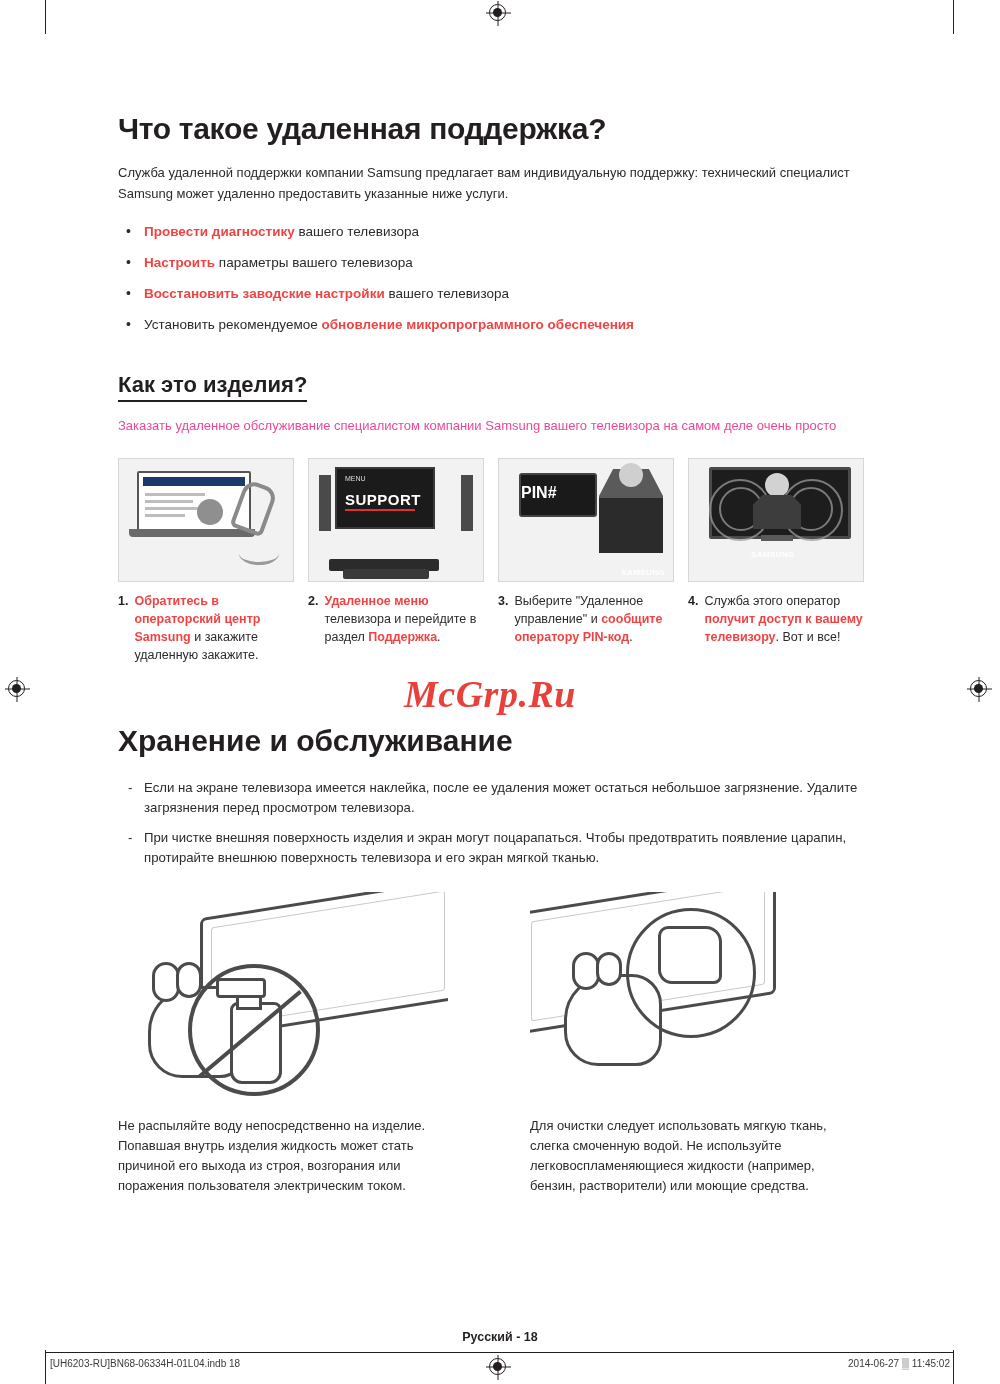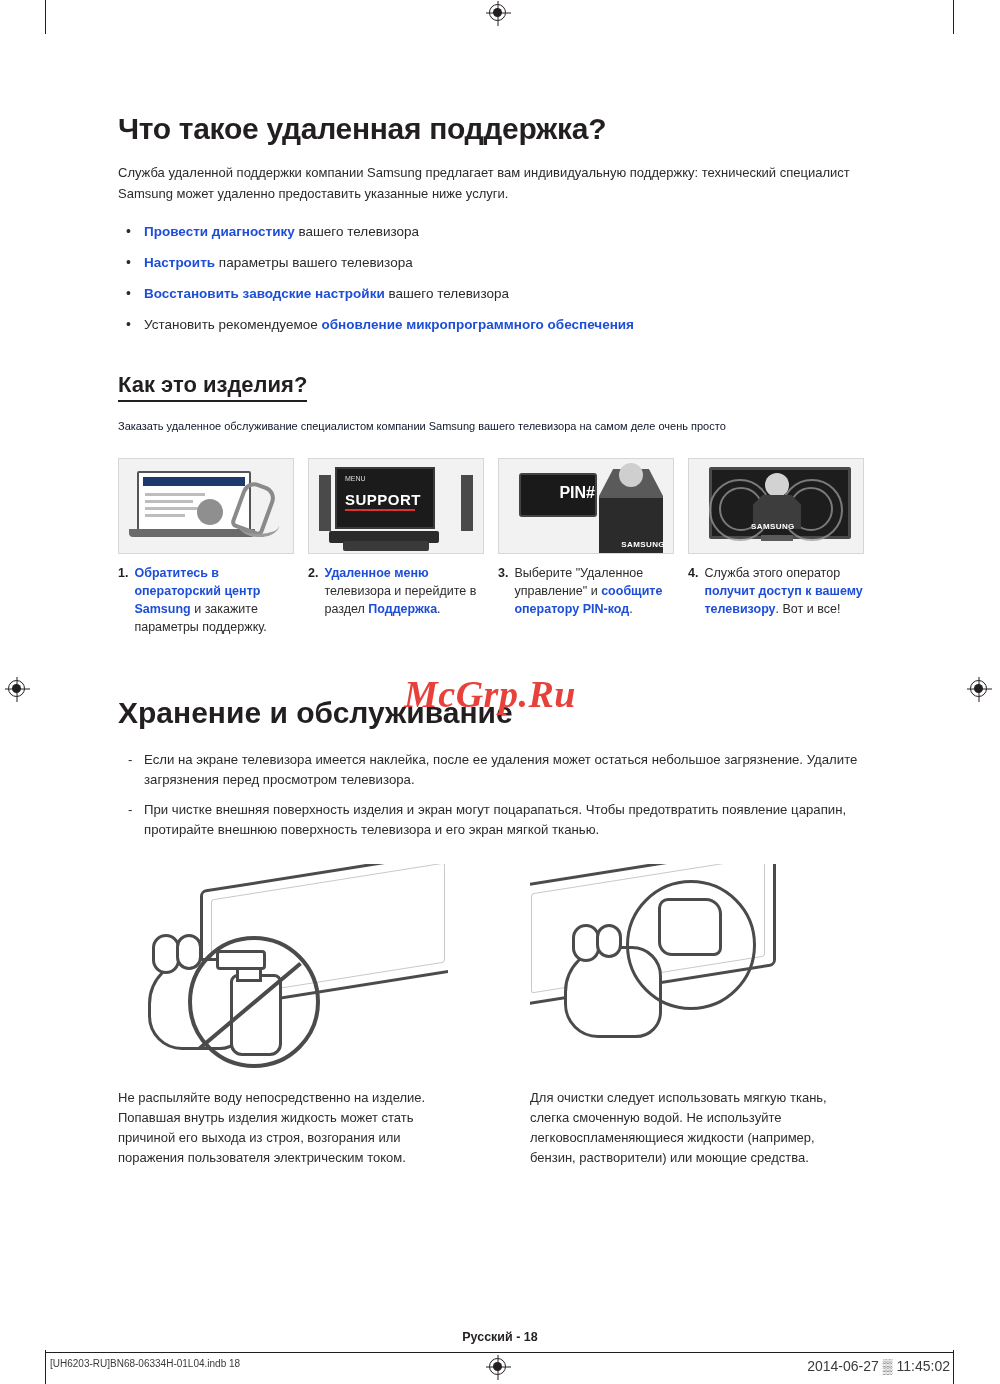--- a/index.html
+++ b/index.html
@@ -101,50 +101,50 @@
     color: #2d2a2b;
   }
   ul.bullets li::before {
     content: "•";
     position: absolute;
     left: 8px;
     top: -1px;
     font-size: 14px;
     color: #2d2a2b;
   }
-  .b { font-weight: bold; color: #1d4ed8; }
+  .b { font-weight: bold; color: #ef4444; }
 
   h2.subtitle {
     font-size: 22px;
     font-weight: bold;
     margin: 26px 0 0 0;
     display: inline-block;
     border-bottom: 2px solid #231f20;
     padding-bottom: 2px;
     color: #231f20;
   }
 
   p.subintro {
-    font-size: 11px;
+    font-size: 13px;
     line-height: 20px;
     margin: 14px 0 0 0;
-    color: #0f172a;
+    color: #ec4899;
   }
 
   
   .steps {
     display: flex;
     gap: 14px;
     margin-top: 22px;
   }
   .step { width: 176px; }
 
   .thumb {
     width: 176px;
-    height: 96px;
+    height: 124px;
     border: 1px solid #d7d7d7;
     background: #f2f2f2;
     position: relative;
     overflow: hidden;
     box-sizing: border-box;
   }
 
   .step-text {
     font-size: 12.5px;
     line-height: 18px;
@@ -202,21 +202,21 @@
   .sbar { position:absolute; left:20px; bottom:10px; width:110px; height:12px; background:#2b2b2b; border-radius:2px;}
   .bdplayer { position:absolute; left:34px; bottom:2px; width:86px; height:10px; background:#3a3a3a; border-radius:2px;}
 
   .pin-box {
     position: absolute; left: 20px; top: 14px;
     width: 74px; height: 40px; background: #1a1a1a;
     border: 2px solid #444; border-radius: 3px;
   }
   .pin-txt {
     position: absolute; left: 0; right: 0; top: 9px;
-    text-align: right; color: #fff; font-size: 16px; font-weight: bold;
+    text-align: left; color: #fff; font-size: 16px; font-weight: bold;
   }
   .suit {
     position: absolute; right: 10px; top: 10px;
     width: 64px; height: 84px;
     background: linear-gradient(#5a5a5a 0 34%, #2b2b2b 34% 100%);
     clip-path: polygon(22% 0, 78% 0, 100% 32%, 100% 100%, 0 100%, 0 32%);
   }
   .suit-head { position:absolute; right:30px; top:4px; width:24px; height:24px; border-radius:50%; background:#cfcfcf; }
   .samsung-tag {
     position: absolute; right: 8px; bottom: 4px;
@@ -397,21 +397,21 @@
   }
   .footer-left {
     position: absolute;
     left: 50px; top: 1358px;
     font-size: 10px;
     color: #3a3a3a;
   }
   .footer-right {
     position: absolute;
     right: 50px; top: 1358px;
-    font-size: 14px;
+    font-size: 10px;
     color: #3a3a3a;
   }
 </style>
 </head>
 <body>
 
 <div class="crop crop-tl-v"></div>
 <div class="crop crop-tr-v"></div>
 <div class="crop crop-bl-v"></div>
 <div class="crop crop-br-v"></div>
@@ -457,21 +457,21 @@
           <div class="lap-line" style="top:34px; width:66px;"></div>
           <div class="lap-line" style="top:41px; width:40px;"></div>
           <div class="person"></div>
         </div>
         <div class="lap-base"></div>
         <div class="phone"></div>
         <div class="cord"></div>
       </div>
       <div class="step-text">
         <span class="step-num">1.</span>
-        <span class="step-body"><span class="b">Обратитесь в операторский центр Samsung</span><span> и закажите параметры поддержку.</span></span>
+        <span class="step-body"><span class="b">Обратитесь в операторский центр Samsung</span><span> и закажите удаленную закажите.</span></span>
       </div>
     </div>
 
     <div class="step">
       <div class="thumb">
         <div class="tv2">
           <span class="menu">MENU</span>
           <span class="support">SUPPORT</span>
           <span class="underline"></span>
         </div>

